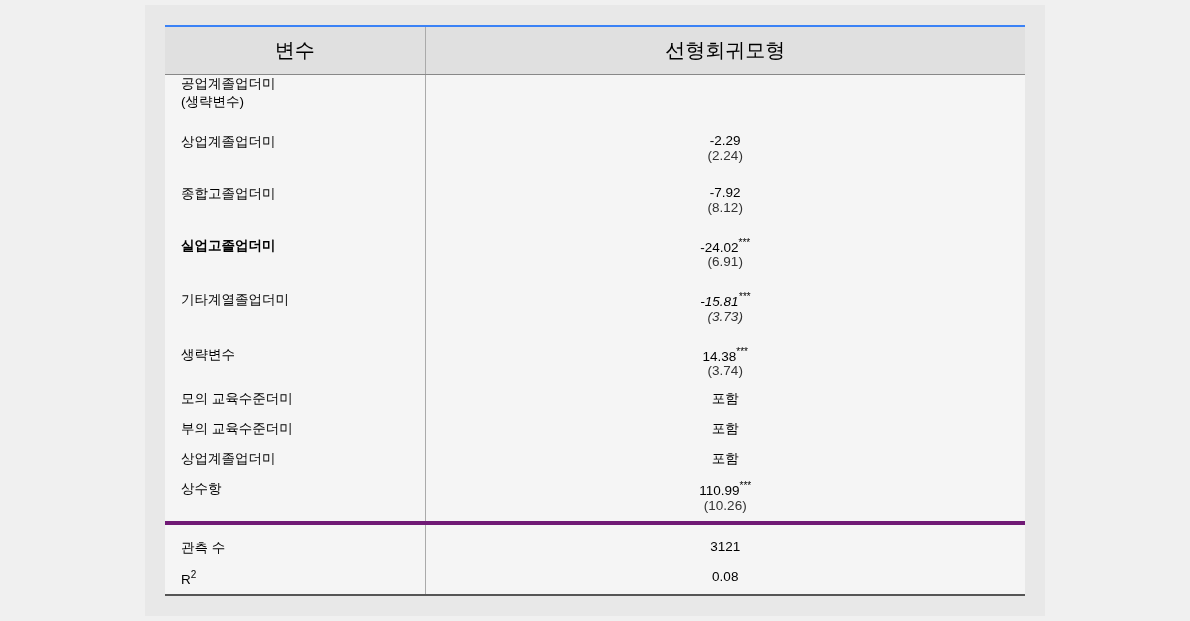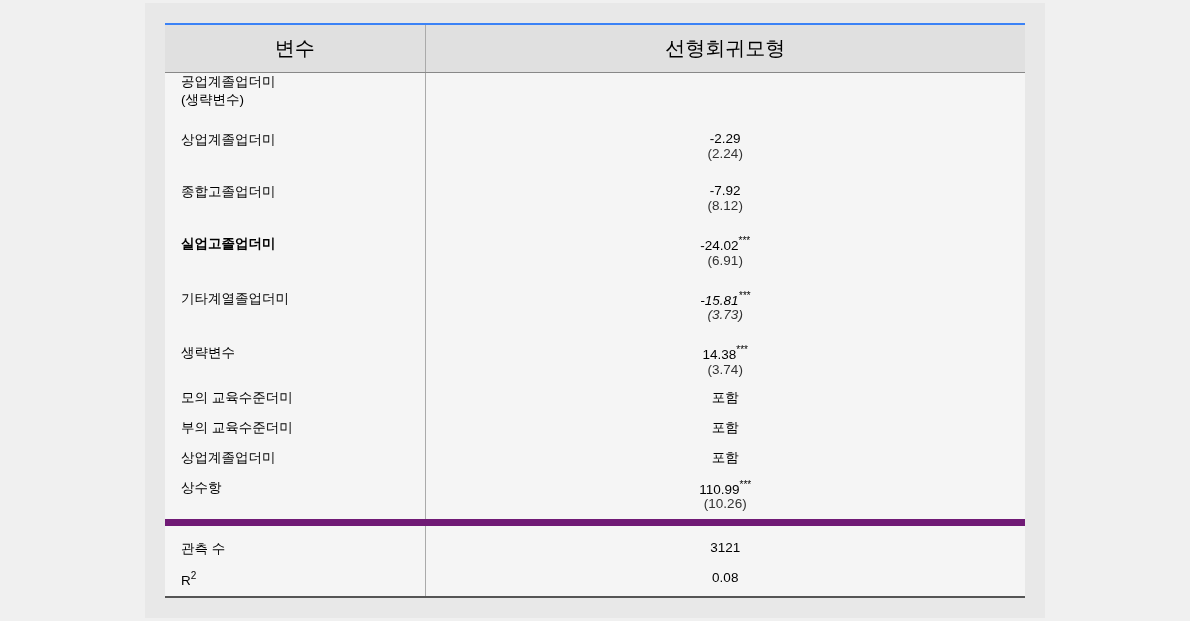--- a/index.html
+++ b/index.html
@@ -56,21 +56,21 @@
     td:first-child {
       border-right: 1px solid #aaa;
       width: 260px;
     }
 
     td:last-child {
       text-align: center;
     }
 
     tr.divider-top td {
-      border-top: 7px solid #701a75;
+      border-top: 4px solid #701a75;
     }
 
     tr.bottom-border td {
       border-bottom: 2px solid #555;
     }
 
     sup {
       font-size: 10px;
     }
 

